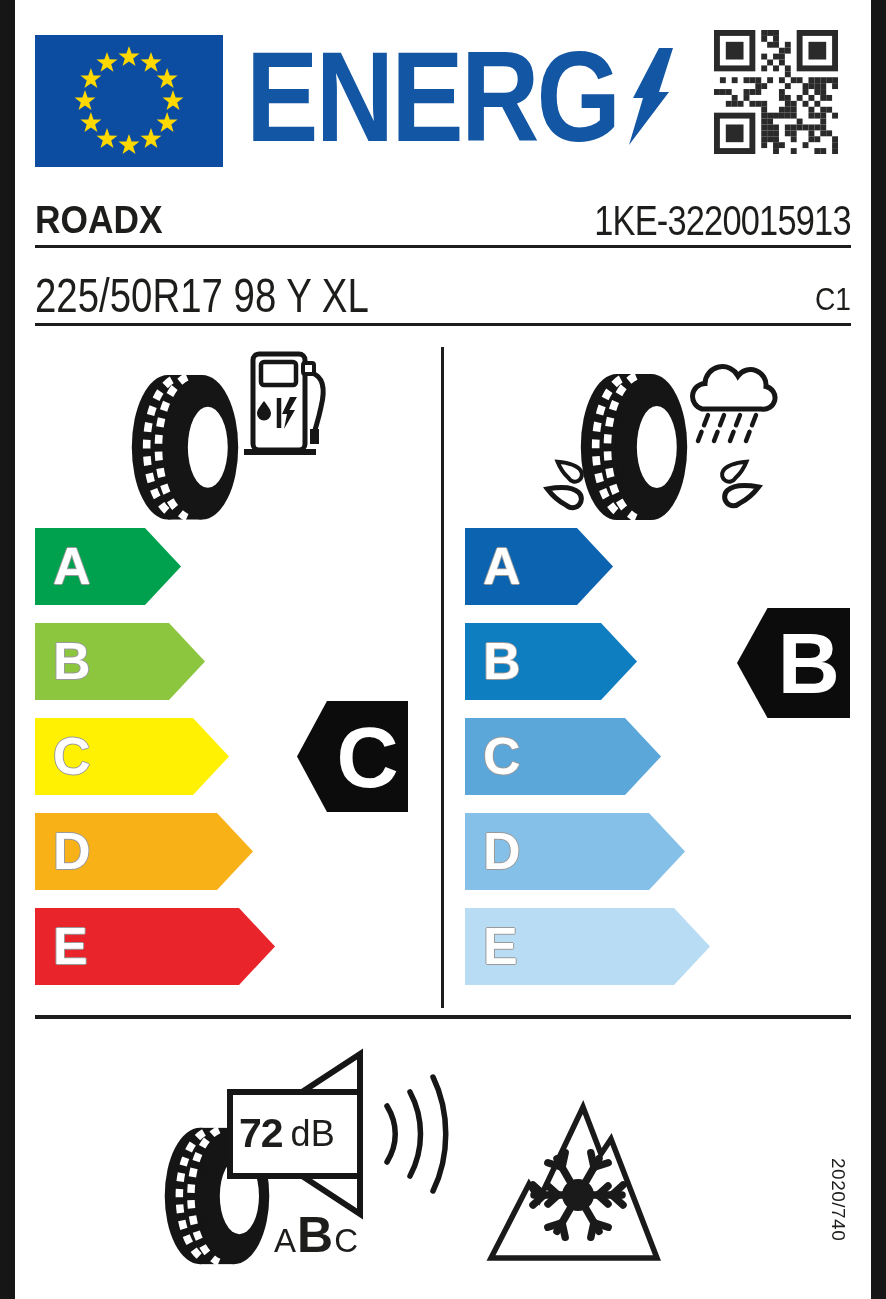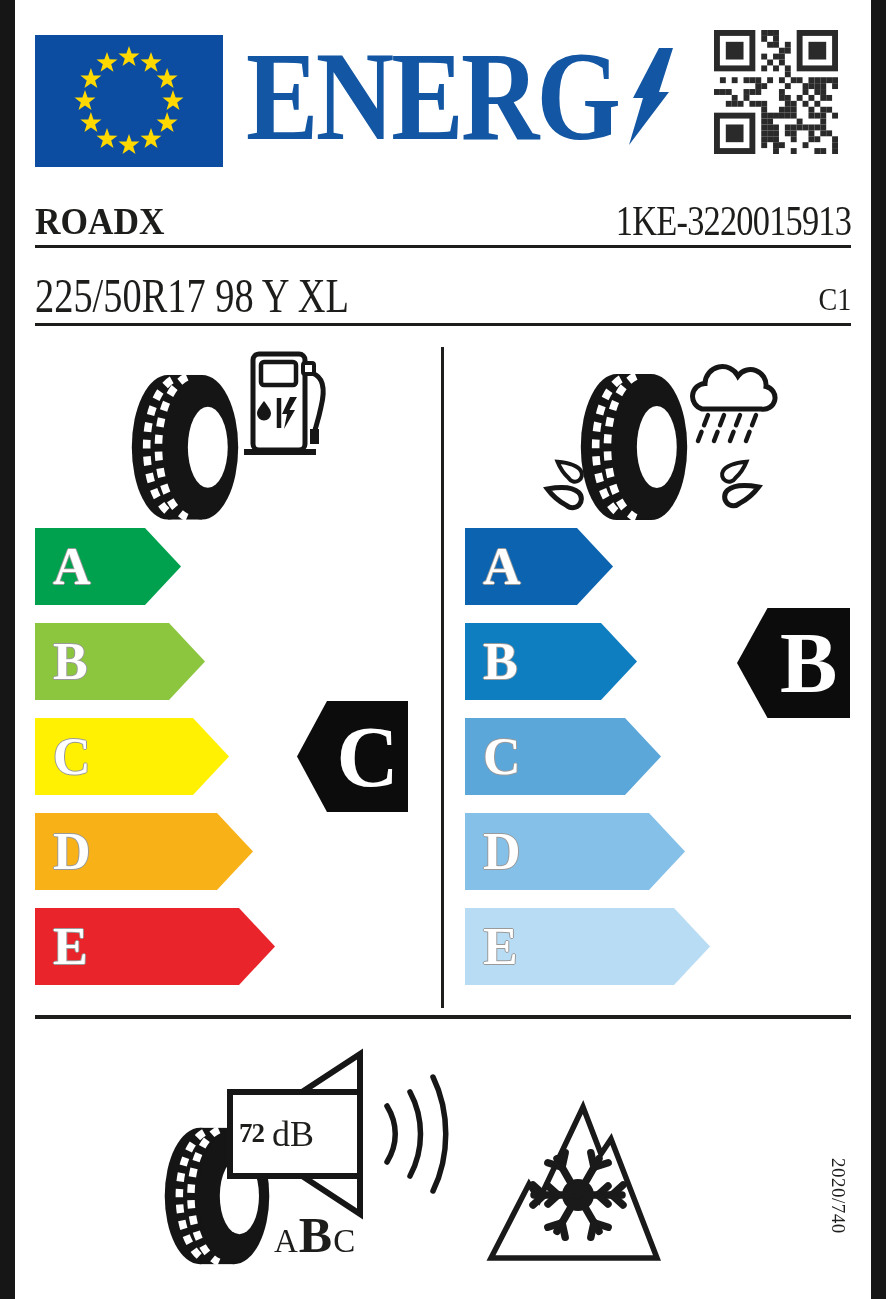--- a/index.html
+++ b/index.html
@@ -1,17 +1,17 @@
 <!DOCTYPE html>
 <html><head>
 <meta charset="utf-8">
 <style>
   html,body{margin:0;padding:0;background:#fff;}
   .label{position:relative;width:886px;height:1299px;background:#fff;overflow:hidden;
-         font-family:Liberation Serif, serif;color:#1d1d1b;}
+         font-family:Liberation Sans, sans-serif;color:#1d1d1b;}
   .side-border{position:absolute;top:0;width:15px;height:1299px;background:#161616;}
   .side-border.left{left:0;} .side-border.right{left:871px;}
 
   
   .eu-flag{position:absolute;left:35px;top:35px;}
   .logo{position:absolute;left:246px;top:42px;height:110px;display:flex;align-items:center;}
   .logo-text{font-weight:bold;font-size:118px;letter-spacing:-3px;color:#1356a3;
              transform:scale(.92,1.08);transform-origin:left center;line-height:1;}
   .logo-bolt{margin-left:-22px;}
   .qr{position:absolute;left:714px;top:30px;width:124px;height:124px;}
@@ -39,21 +39,21 @@
   .badge{position:absolute;background:#0c0c0c;
          clip-path:polygon(0 50%, 27% 0, 100% 0, 100% 100%, 27% 100%);}
   .badge span{position:absolute;left:27%;right:0;top:50%;transform:translateY(-50%);
               text-align:center;color:#fff;font-size:86px;font-weight:bold;}
   .badge.fuel-badge{left:297px;top:701px;width:111px;height:111px;}
   .badge.wet-badge{left:737px;top:608px;width:113px;height:110px;}
 
   
   .db-box{position:absolute;left:233px;top:1092px;width:120px;height:83px;display:flex;
           align-items:center;justify-content:flex-start;padding-left:6px;box-sizing:border-box;}
-  .db-val{font-size:27px;font-weight:bold;letter-spacing:-1px;}
+  .db-val{font-size:41px;font-weight:bold;letter-spacing:-1px;}
   .db-unit{font-size:36px;margin-left:8px;}
   .abc{position:absolute;left:274px;top:1206px;display:flex;align-items:baseline;}
   .abc .s{font-size:33px;} .abc .b{font-size:50px;font-weight:bold;margin:0 1px;}
   .reg{position:absolute;left:827px;top:1158px;font-size:19px;letter-spacing:.5px;
        writing-mode:vertical-rl;color:#1d1d1b;}
   svg{display:block;}
 </style>
 </head>
 <body>
 

